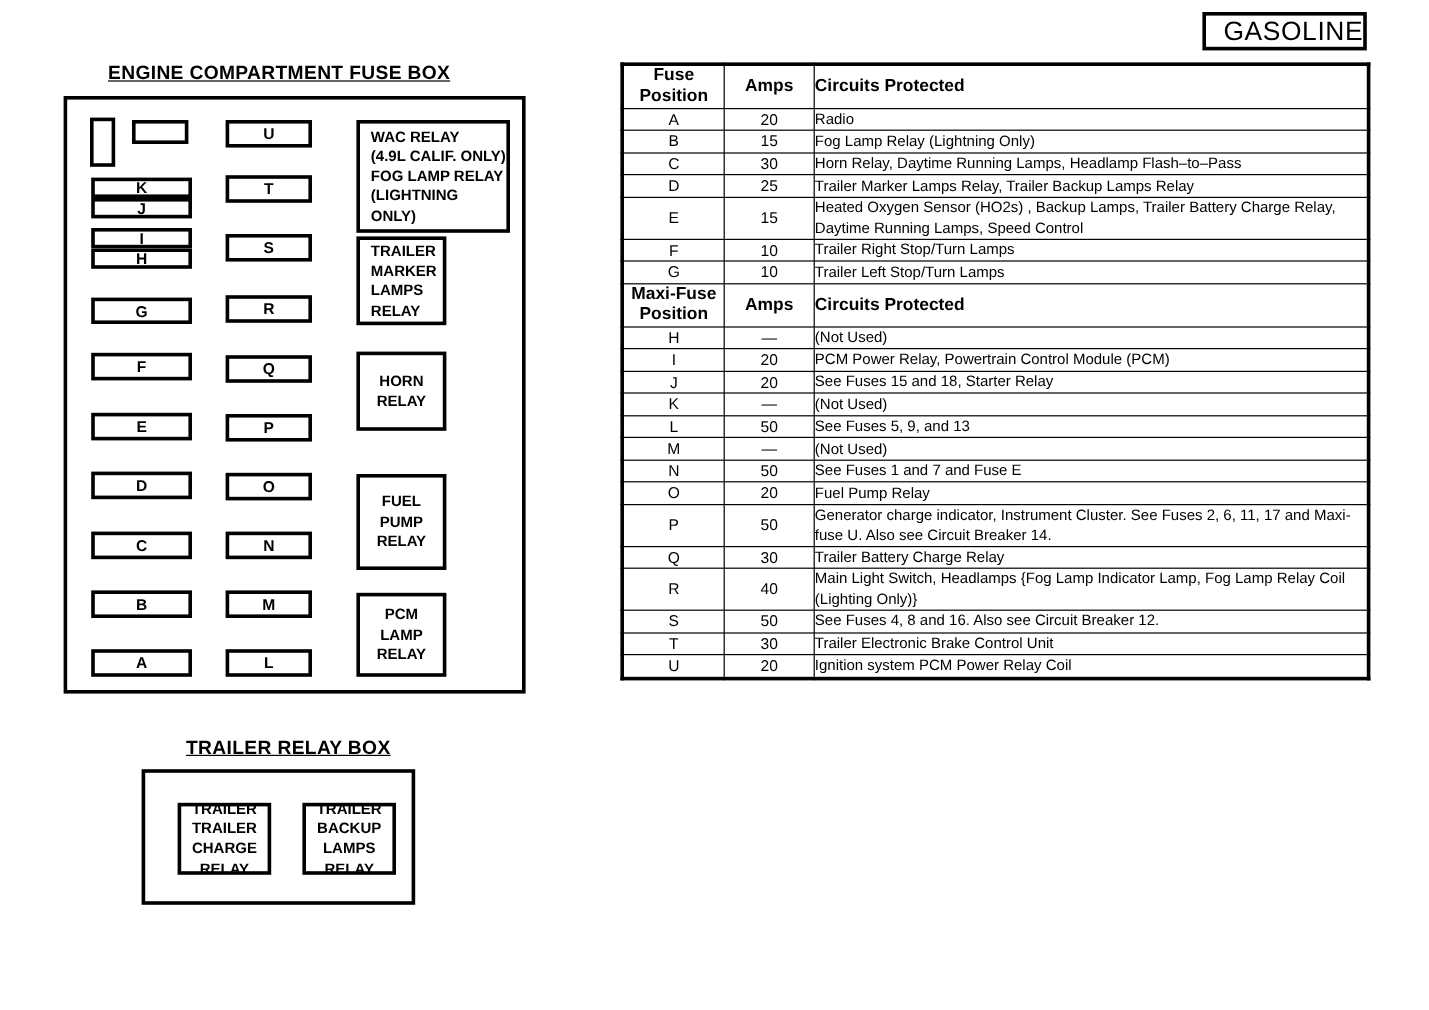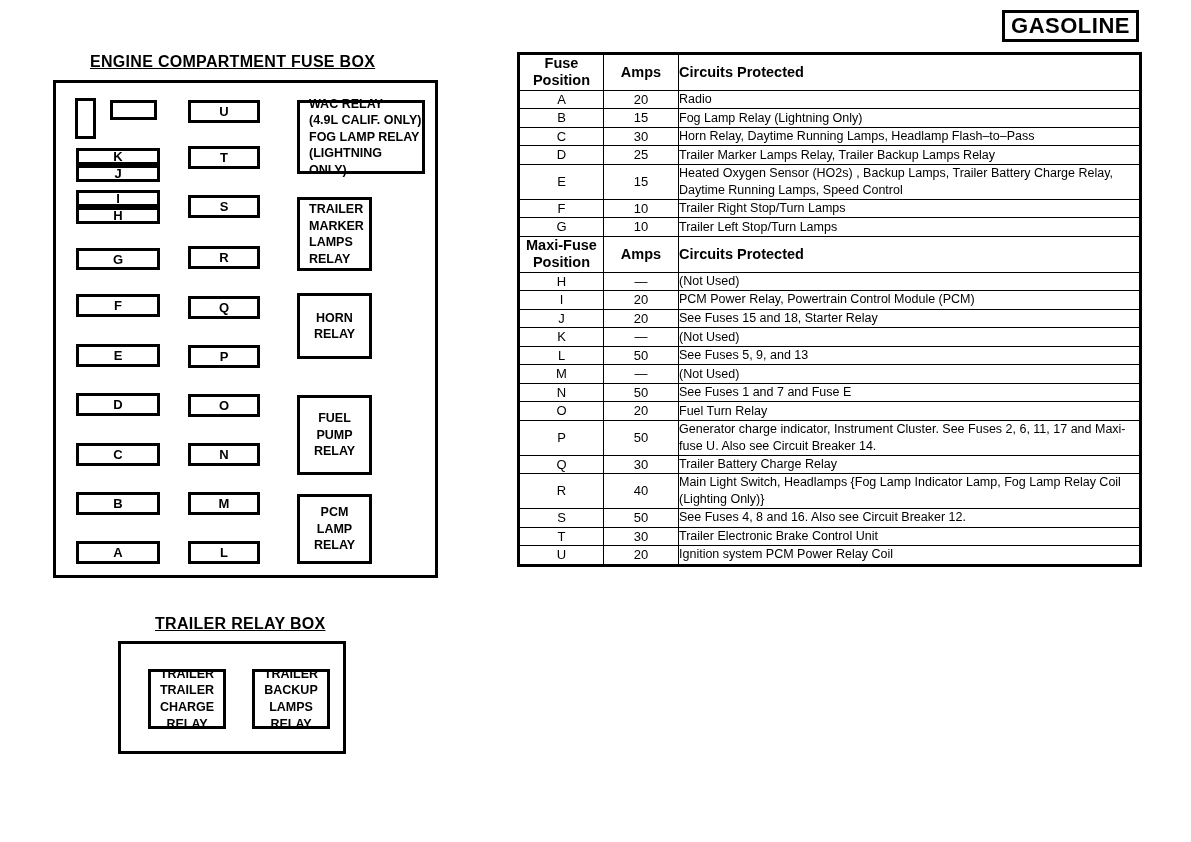--- a/index.html
+++ b/index.html
@@ -2,22 +2,22 @@
 <html><head>
 <meta charset="utf-8">
 <style>
   html,body{margin:0;padding:0;background:#fff;}
   body{width:1191px;height:842px;position:relative;overflow:hidden;
        font-family:"Liberation Sans",sans-serif;color:#000;
        -webkit-font-smoothing:antialiased;}
 
   
   #gasoline-badge{position:absolute;left:1002px;top:10px;width:137px;height:32px;
-      border:3px solid #000;display:flex;align-items:center;justify-content:center;
-      font-size:22px;font-weight:bold;letter-spacing:.5px;box-sizing:border-box;}
+      border:3px solid #000;display:flex;align-items:center;justify-content:flex-end;
+      font-size:22px;font-weight:normal;letter-spacing:.5px;box-sizing:border-box;}
 
   
   #diagram{position:absolute;left:0;top:0;width:500px;height:842px;}
 
   .section-title{position:absolute;font-size:16px;font-weight:bold;
       letter-spacing:.3px;text-decoration:underline;white-space:nowrap;}
   #fusebox-title{left:90px;top:53px;}
   #trailer-title{left:155px;top:615px;}
 
   #fusebox-outline{position:absolute;left:53px;top:80px;width:385px;height:498px;
@@ -136,21 +136,21 @@
   <div class="slot" style="left:188px;top:443px;width:72px;height:23px;">
     <span>N</span>
     </div>
   <div class="slot" style="left:188px;top:492px;width:72px;height:23px;">
     <span>M</span>
     </div>
   <div class="slot" style="left:188px;top:541px;width:72px;height:23px;">
     <span>L</span>
     </div>
 
-  <div class="relay left-align" style="left:297px;top:100px;width:128px;height:74px;">
+  <div class="relay left-align" style="left:297px;top:100px;width:128px;height:94px;">
     <span>WAC RELAY</span>
     <span>(4.9L CALIF. ONLY)</span>
     <span>FOG LAMP RELAY</span>
     <span>(LIGHTNING ONLY)</span>
   </div>
 
   <div class="relay left-align" style="left:297px;top:197px;width:75px;height:74px;">
     <span>TRAILER</span>
     <span>MARKER</span>
     <span>LAMPS</span>
@@ -278,21 +278,21 @@
       <td class="cell c-cir">(Not  Used)</td>
     </tr>
     <tr>
       <td class="cell c-pos">N</td>
       <td class="cell c-amp">50</td>
       <td class="cell c-cir">See Fuses 1 and 7 and Fuse E</td>
     </tr>
     <tr>
       <td class="cell c-pos">O</td>
       <td class="cell c-amp">20</td>
-      <td class="cell c-cir">Fuel Turn Relay</td>
+      <td class="cell c-cir">Fuel Pump Relay</td>
     </tr>
     <tr class="two-line">
       <td class="cell c-pos">P</td>
       <td class="cell c-amp">50</td>
       <td class="cell c-cir">Generator charge indicator, Instrument Cluster.  See Fuses 2, 6, 11, 17 and Maxi-fuse U.  Also see Circuit Breaker 14.</td>
     </tr>
     <tr>
       <td class="cell c-pos">Q</td>
       <td class="cell c-amp">30</td>
       <td class="cell c-cir">Trailer Battery Charge Relay</td>

